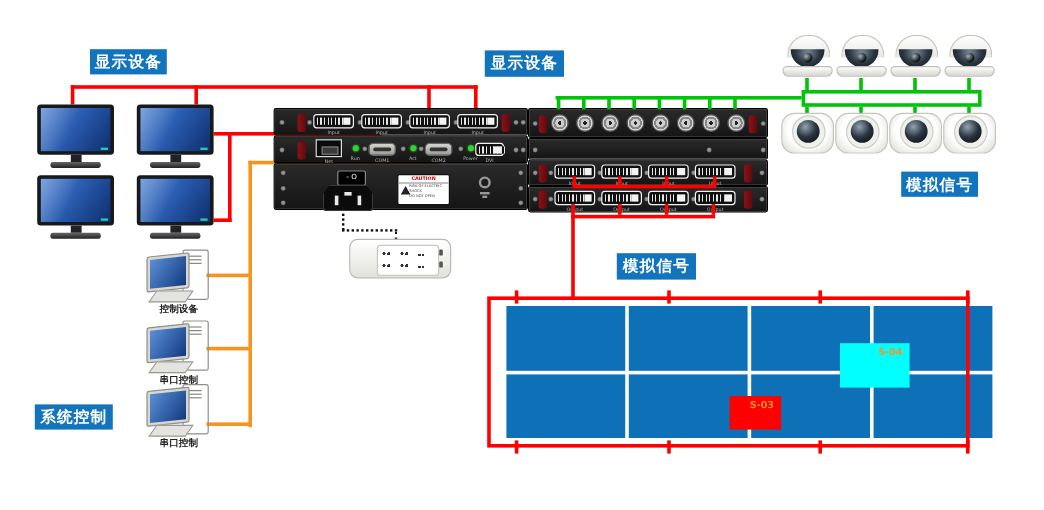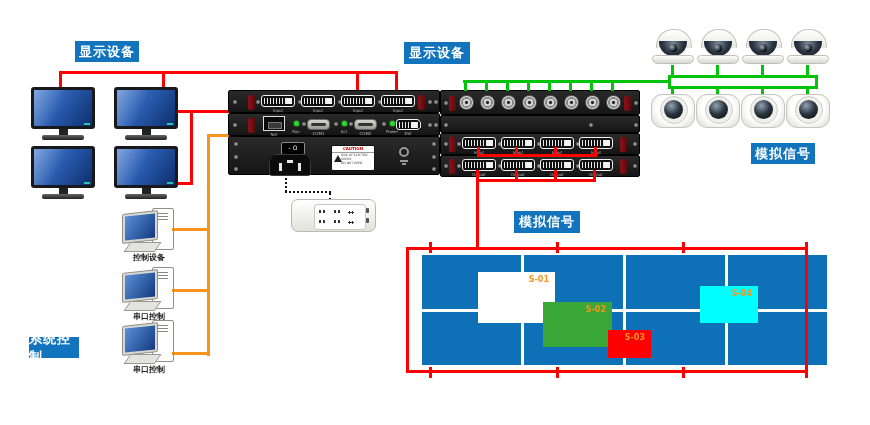--- a/index.html
+++ b/index.html
@@ -77,21 +77,21 @@
 </style>
 </head>
 <body>
 
 <div class="stage">
 
   <div class="tag" style="left: 75px; top: 41px; width: 64px; height: 21px; background: rgb(18, 116, 188);">显示设备</div>
   <div class="tag" style="left: 404px; top: 42px; width: 66px; height: 22px; background: rgb(18, 116, 188);">显示设备</div>
   <div class="tag" style="left: 751px; top: 143px; width: 64px; height: 21px; background: rgb(18, 116, 188); text-align: right;">模拟信号</div>
   <div class="tag" style="left: 514px; top: 211px; width: 66px; height: 22px; background: rgb(18, 116, 188);">模拟信号</div>
-  <div class="tag" style="left: 29px; top: 337px; width: 50px; height: 21px; background: rgb(18, 116, 188);">系统控制</div>
+  <div class="tag" style="left: 29px; top: 337px; width: 65px; height: 21px; background: rgb(18, 116, 188);">系统控制</div>
 
   <div class="ln red" style="left:59px;top:71px;width:339px;height:3px;"></div>
   <div class="ln red" style="left:59px;top:71px;width:3px;height:16px;"></div>
   <div class="ln red" style="left:162px;top:71px;width:3px;height:16px;"></div>
   <div class="ln red" style="left:356px;top:71px;width:3px;height:26px;"></div>
   <div class="ln red" style="left:395px;top:71px;width:3px;height:26px;"></div>
   <div class="ln red" style="left:178px;top:110px;width:140px;height:3px;"></div>
   <div class="ln red" style="left:190px;top:110px;width:3px;height:75px;"></div>
   <div class="ln red" style="left:178px;top:182px;width:15px;height:3px;"></div>
   <div class="ln red" style="left:275px;top:103px;width:3px;height:8px;"></div>
@@ -412,26 +412,20 @@
   <div class="wallframe" style="left:406px;top:247px;width:402px;height:126px;"></div>
   <div class="ln red" style="left:429px;top:242px;width:3px;height:11px;z-index:7;"></div>
   <div class="ln red" style="left:556px;top:242px;width:3px;height:11px;z-index:7;"></div>
   <div class="ln red" style="left:682px;top:242px;width:3px;height:11px;z-index:7;"></div>
   <div class="ln red" style="left:805px;top:242px;width:3px;height:11px;z-index:7;"></div>
   <div class="ln red" style="left:429px;top:367px;width:3px;height:11px;z-index:7;"></div>
   <div class="ln red" style="left:556px;top:367px;width:3px;height:11px;z-index:7;"></div>
   <div class="ln red" style="left:682px;top:367px;width:3px;height:11px;z-index:7;"></div>
   <div class="ln red" style="left:805px;top:367px;width:3px;height:11px;z-index:7;"></div>
 
-  <div class="win" style="left: 478px; top: 272px; width: 77px; height: 51px; z-index: 8; background: rgb(255, 255, 255);">
-      <span>S-01</span>
-    </div>
-  <div class="win" style="left: 543px; top: 302px; width: 69px; height: 45px; z-index: 9; background: rgb(58, 168, 57);">
-      <span>S-02</span>
-    </div>
   <div class="win" style="left: 608px; top: 330px; width: 43px; height: 28px; z-index: 10; background: rgb(254, 0, 0);">
       <span>S-03</span>
     </div>
   <div class="win" style="left: 700px; top: 286px; width: 58px; height: 37px; z-index: 9; background: rgb(0, 255, 255);">
       <span>S-04</span>
     </div>
 
 </div>
 
 </body></html>

